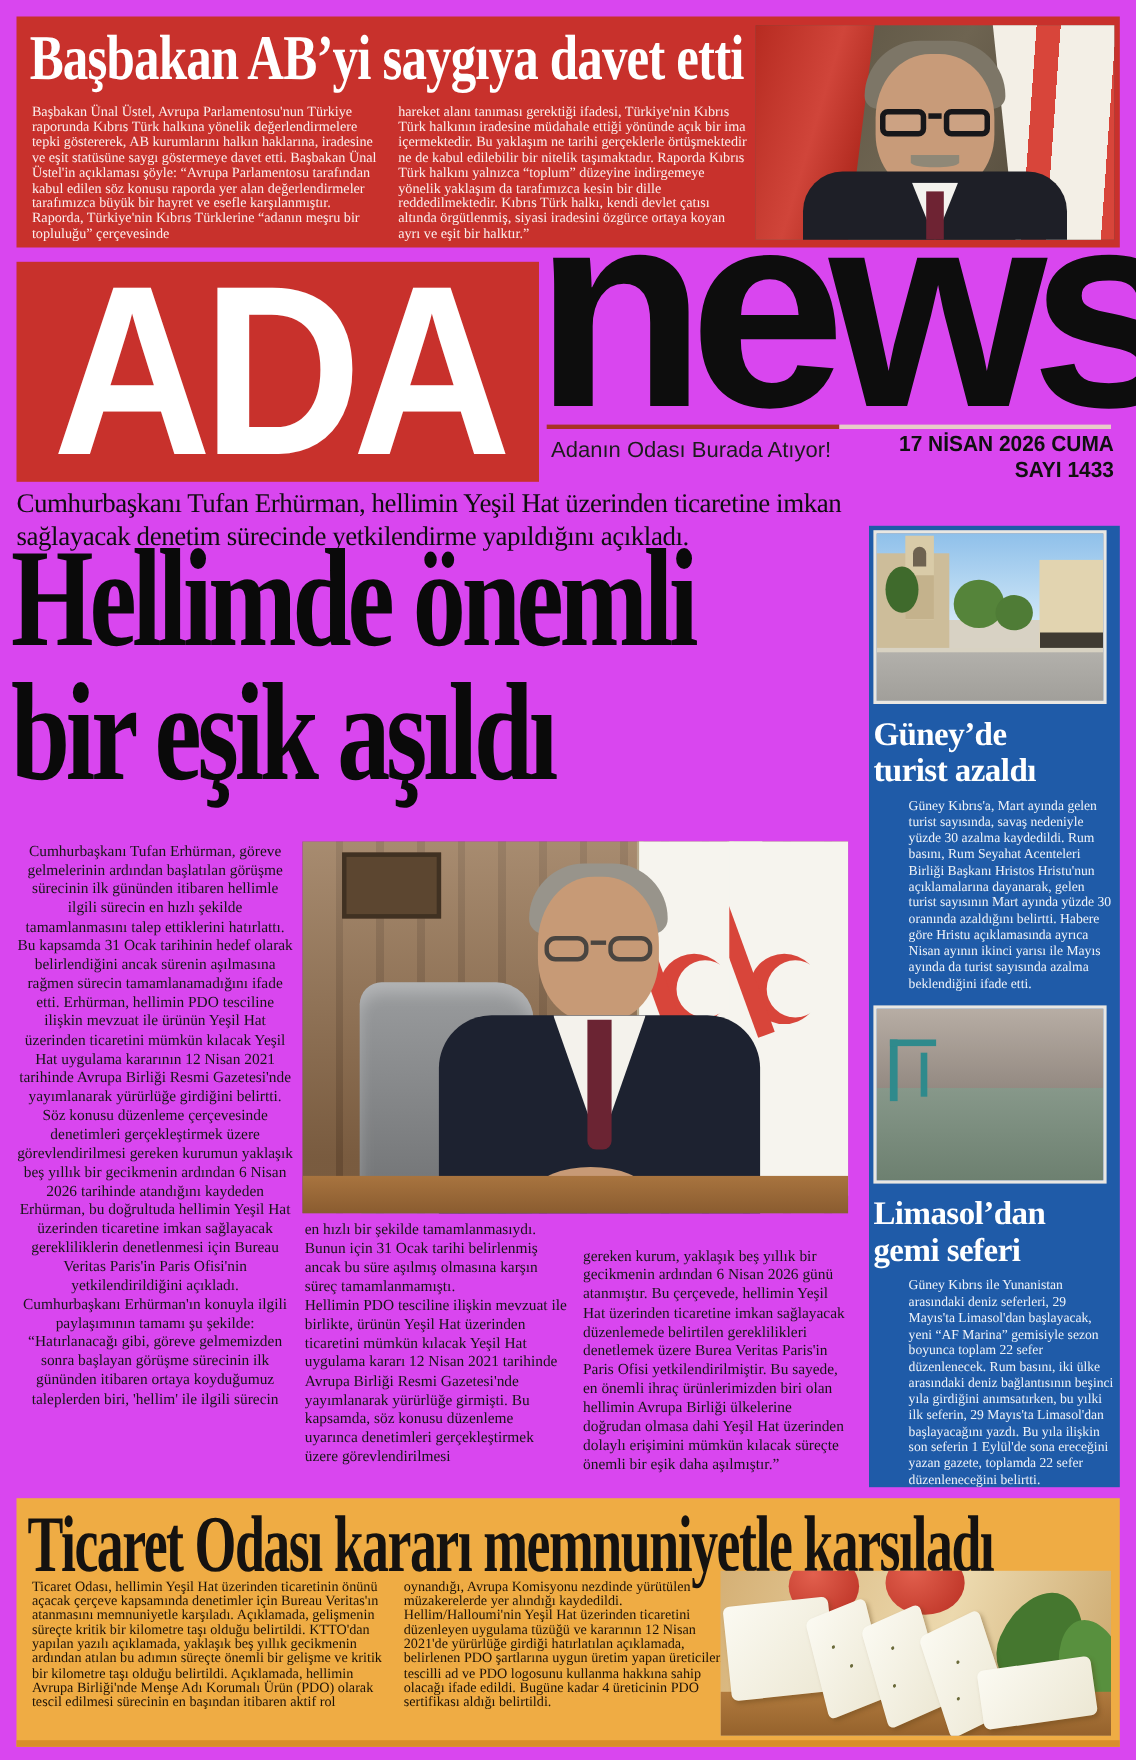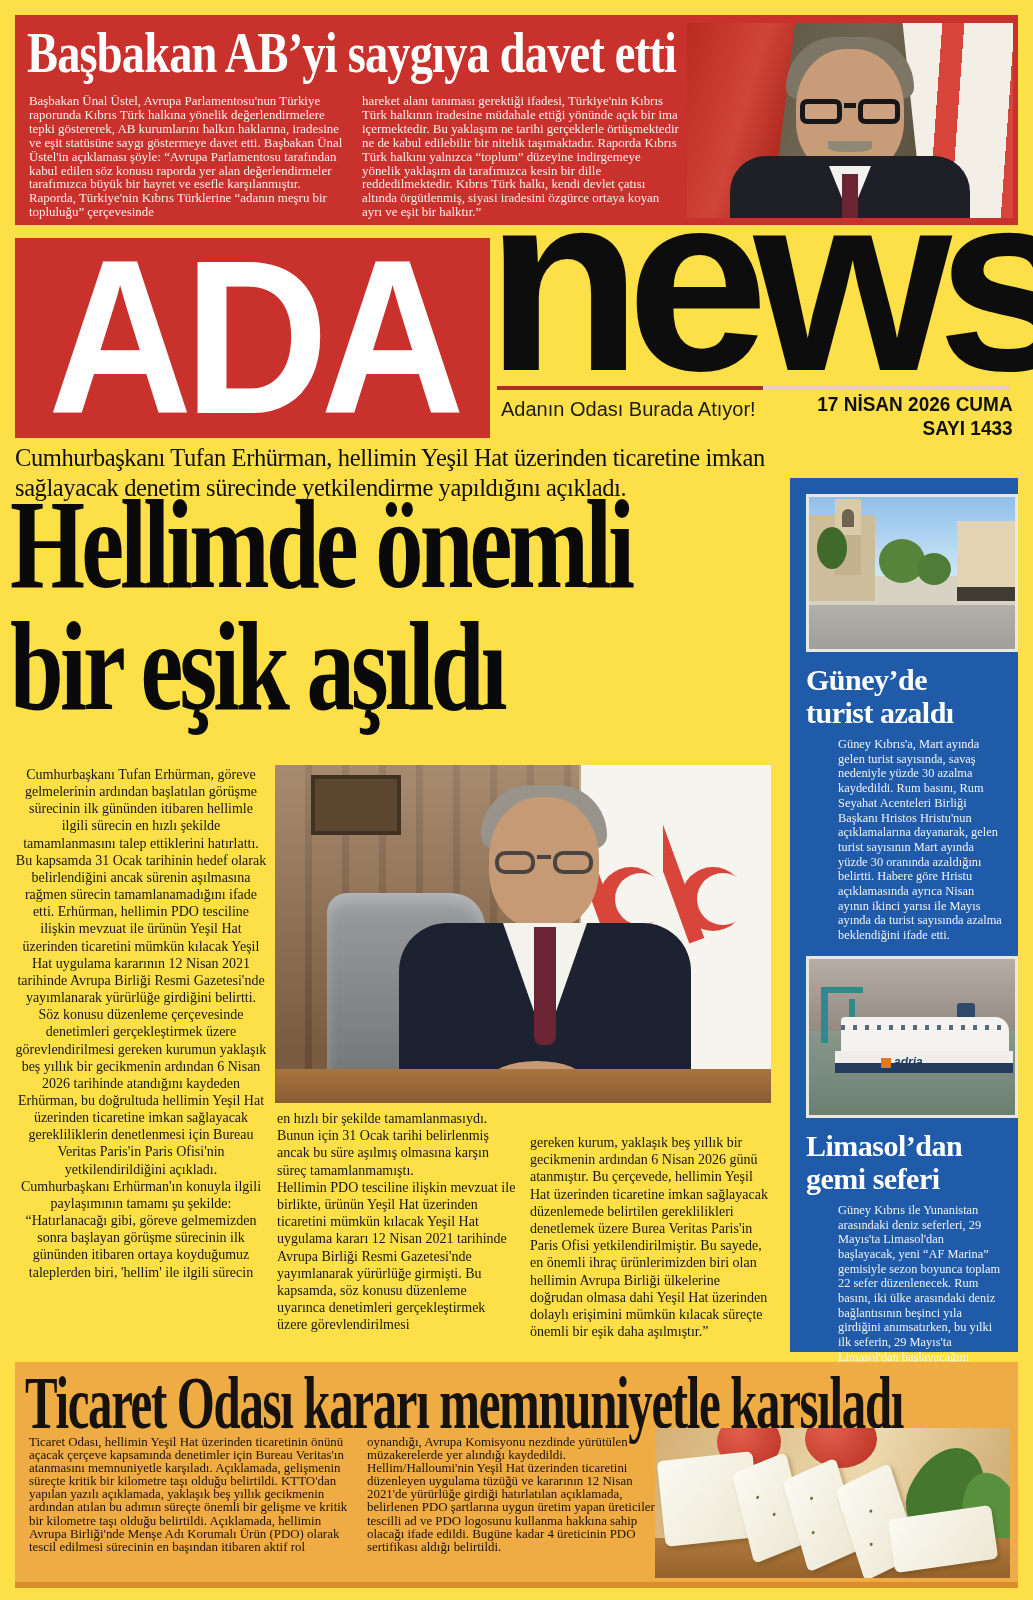--- a/index.html
+++ b/index.html
@@ -1,17 +1,17 @@
 <!DOCTYPE html>
 <html><head>
 <meta charset="utf-8">
 <style>
   * { margin:0; padding:0; box-sizing:border-box; }
   body { background:#e8e8e8; font-family:"Liberation Serif", serif; }
-  #page { position:relative; width:1033px; height:1600px; background:#fde047; margin:0 auto; overflow:hidden; }
+  #page { position:relative; width:1033px; height:1600px; background:#d946ef; margin:0 auto; overflow:hidden; }
 
   
   .banner { position:absolute; left:15px; top:15px; width:1003px; height:210px; background:#c8312c; }
   .banner-headline { position:absolute; left:12px; top:4px; color:#ffffff; font-weight:bold;
     font-size:58px; letter-spacing:-1px; transform:scaleX(.80); transform-origin:top left; white-space:nowrap; }
   .banner-cols { position:absolute; left:14px; top:80px; width:650px; display:flex; gap:16px; }
   .banner-col { width:318px; color:#fbeeec; font-size:12.9px; line-height:13.9px; }
   .banner-photo { position:absolute; left:672px; top:8px; width:326px; height:195px; overflow:hidden;
     background:linear-gradient(120deg,#57503f 0%,#6e6451 45%,#453d30 100%); }
   .bp-seal { position:absolute; left:18px; top:6px; width:70px; height:70px; border-radius:50%; background:#3c362c; opacity:.8; }
@@ -80,21 +80,21 @@
   .pm-glasses i { position:absolute; width:40px; height:23px; border:4px solid #4a4540; border-radius:10px; }
   .pm-glasses i.l { left:0; } .pm-glasses i.r { right:0; }
   .pm-glasses::after { content:""; position:absolute; left:42px; top:4px; width:14px; height:4px; background:#4a4540; }
   .pm-suit { position:absolute; left:124px; top:158px; width:292px; height:185px; background:#1d2230; border-radius:48px 48px 0 0; }
   .pm-lapel { position:absolute; left:50%; top:0; transform:translateX(-50%); width:84px; height:120px; background:#f4f2ec; clip-path:polygon(0 0,100% 0,50% 100%); }
   .pm-tie { position:absolute; left:50%; top:4px; transform:translateX(-50%); width:22px; height:118px; background:#6b2433; border-radius:0 0 8px 8px; }
   .pm-hands { position:absolute; left:214px; top:296px; width:96px; height:40px; background:#c79a76; border-radius:50%; }
   .pm-desk { position:absolute; left:0; bottom:0; width:100%; height:34px; background:linear-gradient(180deg,#a8743f,#8a5c30); }
 
   
-  .sidebar { position:absolute; left:790px; top:478px; width:228px; height:874px; background:#1f5ba8; padding:16px; }
+  .sidebar { position:absolute; left:790px; top:478px; width:228px; height:874px; background:#1f5ba8; padding:4px; }
   .sb-photo { width:212px; border:3px solid #e9e7e2; overflow:hidden; position:relative; }
   .sb-photo.street { height:158px; background:linear-gradient(180deg,#8fc0ea 0%,#cfe7f7 52%,#d8d2c4 52%); }
   .st-bldg-l { position:absolute; left:0; top:18px; width:66px; height:98px; background:#cdbd9a; }
   .st-tower { position:absolute; left:26px; top:2px; width:26px; height:76px; background:#d9cba8; box-shadow:inset 0 -40px 0 #c4b28c; }
   .st-tower::after { content:""; position:absolute; left:7px; top:10px; width:12px; height:18px; background:#6e6250; border-radius:8px 8px 0 0; }
   .st-bldg-r { position:absolute; right:0; top:24px; width:58px; height:92px; background:#e2d4b0; box-shadow:inset 0 -26px 0 #3f3a32; }
   .st-tree { position:absolute; border-radius:50%; background:#4f7c36; }
   .st-tree.t1 { left:70px; top:42px; width:46px; height:44px; background:#55843a; }
   .st-tree.t2 { left:108px; top:56px; width:34px; height:32px; }
   .st-tree.t3 { left:8px; top:30px; width:30px; height:42px; background:#3f6a2c; }
@@ -238,26 +238,20 @@
       <div class="st-road"></div>
     </div>
     <div class="sb-h">Güney’de
 turist azaldı</div>
     <div class="sb-body prose">Güney Kıbrıs'a, Mart ayında gelen turist sayısında, savaş nedeniyle yüzde 30 azalma kaydedildi. Rum basını, Rum Seyahat Acenteleri Birliği Başkanı Hristos Hristu'nun açıklamalarına dayanarak, gelen turist sayısının Mart ayında yüzde 30 oranında azaldığını belirtti. Habere göre Hristu açıklamasında ayrıca Nisan ayının ikinci yarısı ile Mayıs ayında da turist sayısında azalma beklendiğini ifade etti.</div>
 
     <div class="sb-photo ferry" style="margin-top:13px;">
       <div class="fe-crane c1"></div>
       <div class="fe-crane c2"></div>
       <div class="fe-crane c3"></div>
-      <div class="fe-ship">
-        <div class="fe-funnel"></div>
-        <div class="fe-upper"></div>
-        <div class="fe-hull"></div>
-        <div class="fe-label">adria</div>
-      </div>
     </div>
     <div class="sb-h">Limasol’dan
 gemi seferi</div>
     <div class="sb-body prose">Güney Kıbrıs ile Yunanistan arasındaki deniz seferleri, 29 Mayıs'ta Limasol'dan başlayacak, yeni “AF Marina” gemisiyle sezon boyunca toplam 22 sefer düzenlenecek. Rum basını, iki ülke arasındaki deniz bağlantısının beşinci yıla girdiğini anımsatırken, bu yılki ilk seferin, 29 Mayıs'ta Limasol'dan başlayacağını yazdı. Bu yıla ilişkin son seferin 1 Eylül'de sona ereceğini yazan gazete, toplamda 22 sefer düzenleneceğini belirtti.</div>
   </div>
 
   <div class="bottom">
     <div class="bottom-headline">Ticaret Odası kararı memnuniyetle karşıladı</div>
     <div class="b-col1 prose">Ticaret Odası, hellimin Yeşil Hat üzerinden ticaretinin önünü açacak çerçeve kapsamında denetimler için Bureau Veritas'ın atanmasını memnuniyetle karşıladı. Açıklamada, gelişmenin süreçte kritik bir kilometre taşı olduğu belirtildi. KTTO'dan yapılan yazılı açıklamada, yaklaşık beş yıllık gecikmenin ardından atılan bu adımın süreçte önemli bir gelişme ve kritik bir kilometre taşı olduğu belirtildi. Açıklamada, hellimin Avrupa Birliği'nde Menşe Adı Korumalı Ürün (PDO) olarak tescil edilmesi sürecinin en başından itibaren aktif rol</div>
     <div class="b-col2 prose">oynandığı, Avrupa Komisyonu nezdinde yürütülen müzakerelerde yer alındığı kaydedildi.

